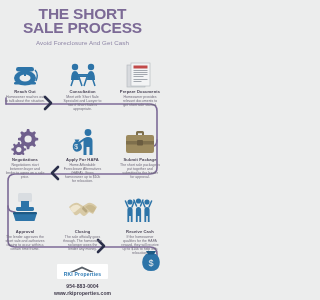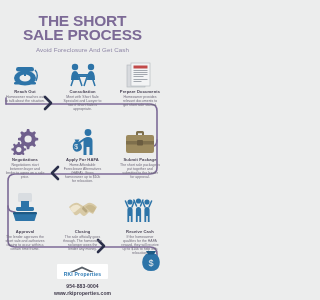--- a/index.html
+++ b/index.html
@@ -9,21 +9,21 @@
     font-family:"Liberation Sans", sans-serif;
     overflow:hidden;
     position:relative;
   }
   #page{
     position:absolute;inset:0;
     background:#eceded;
   }
   
   .header{
-    padding-top:14px;
+    padding-top:7px;
     text-align:center;
   }
   .title{
     color:#7c6a96;
     font-weight:bold;
     font-size:15.5px;
     line-height:14px;
     letter-spacing:-0.2px;
   }
   .title .l2{display:block;}

